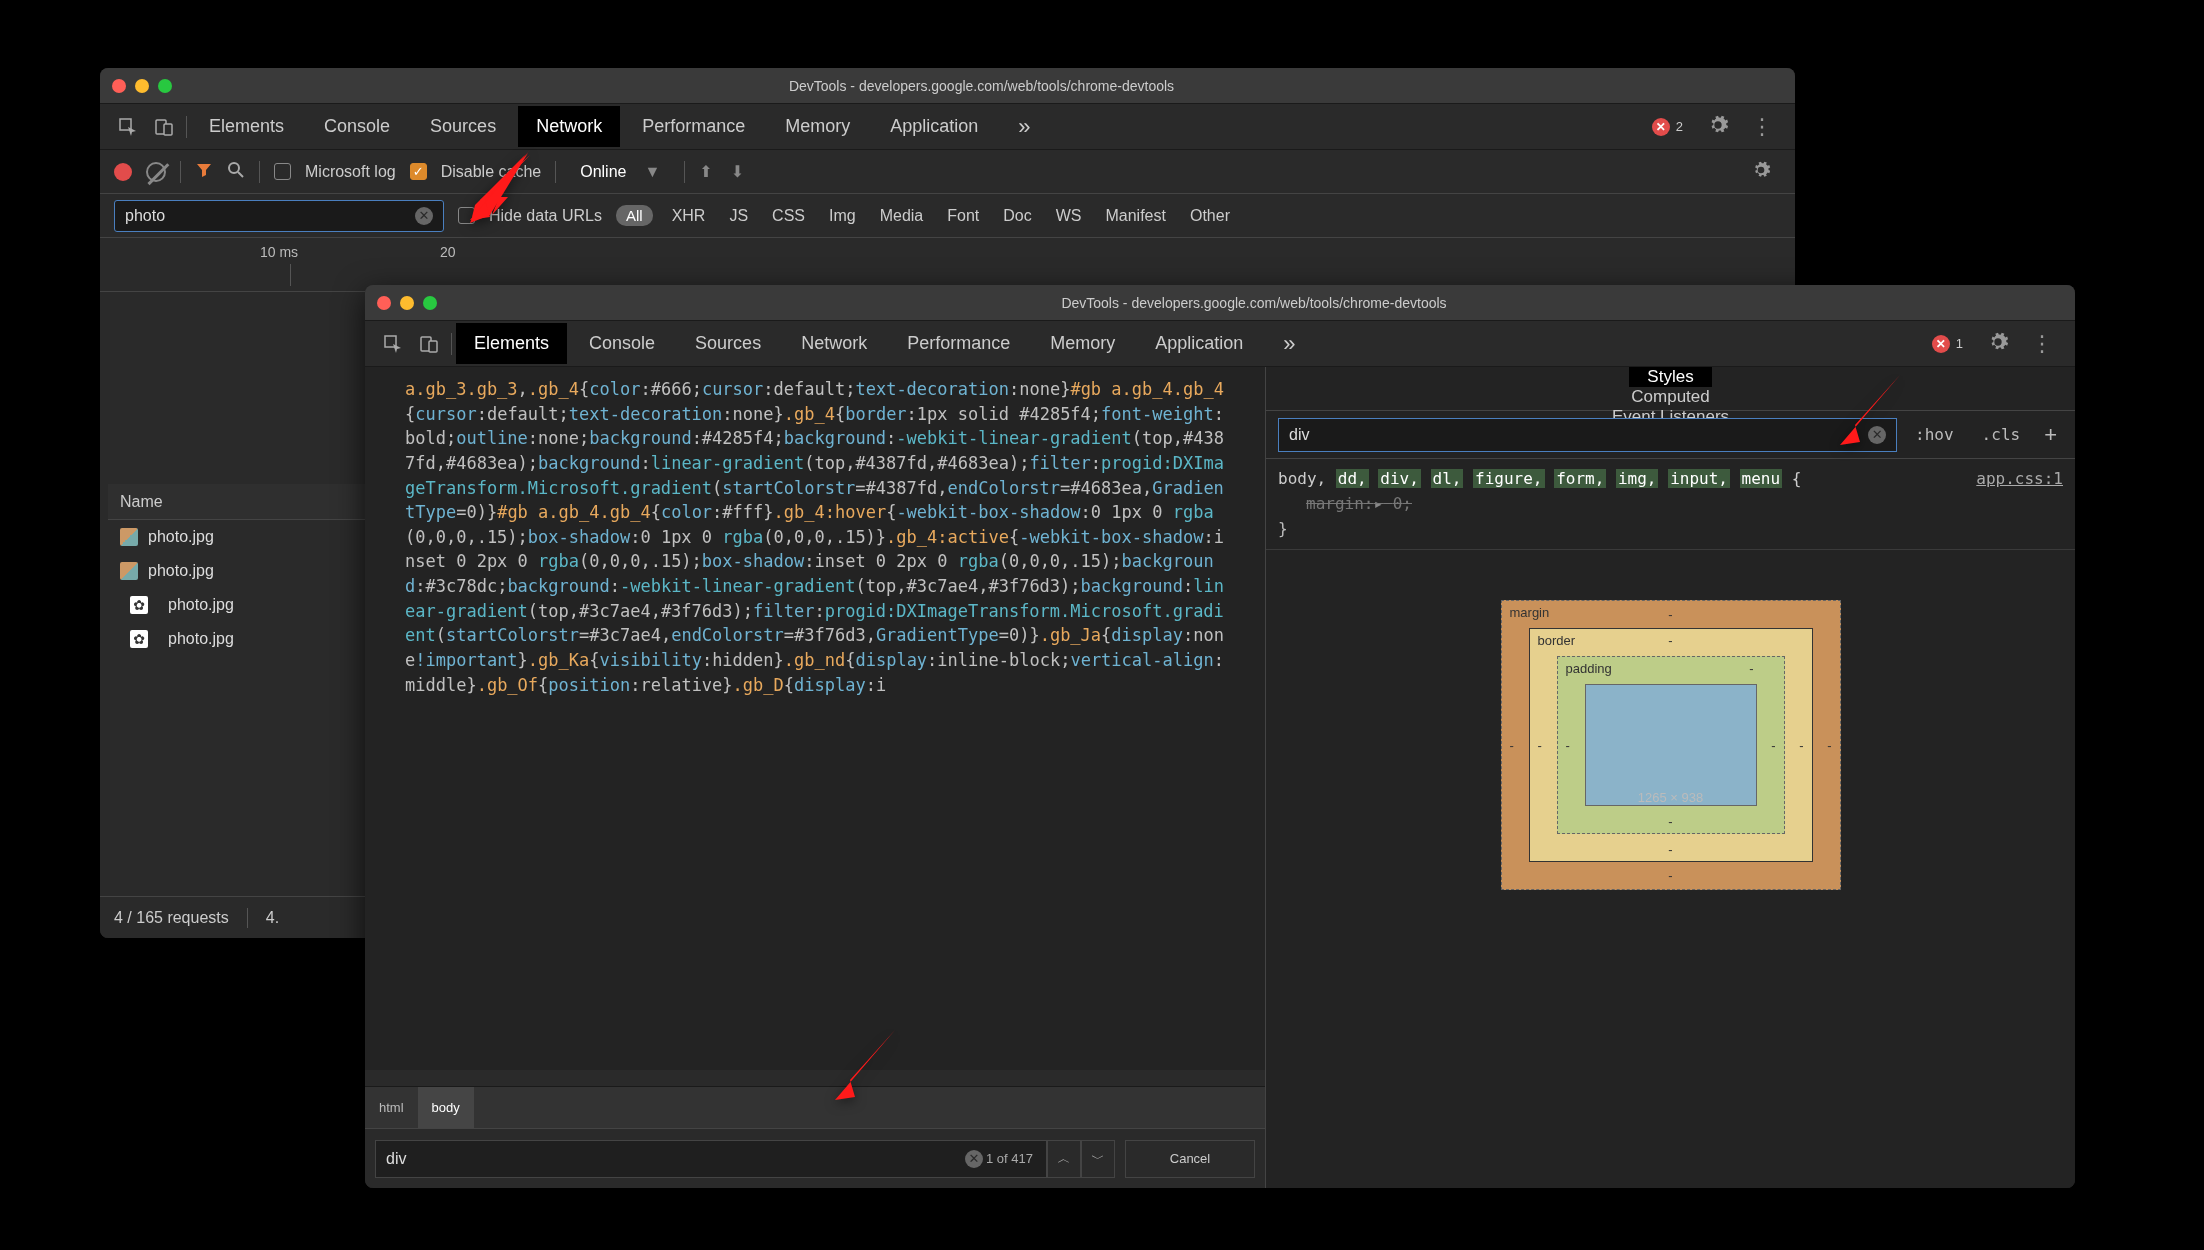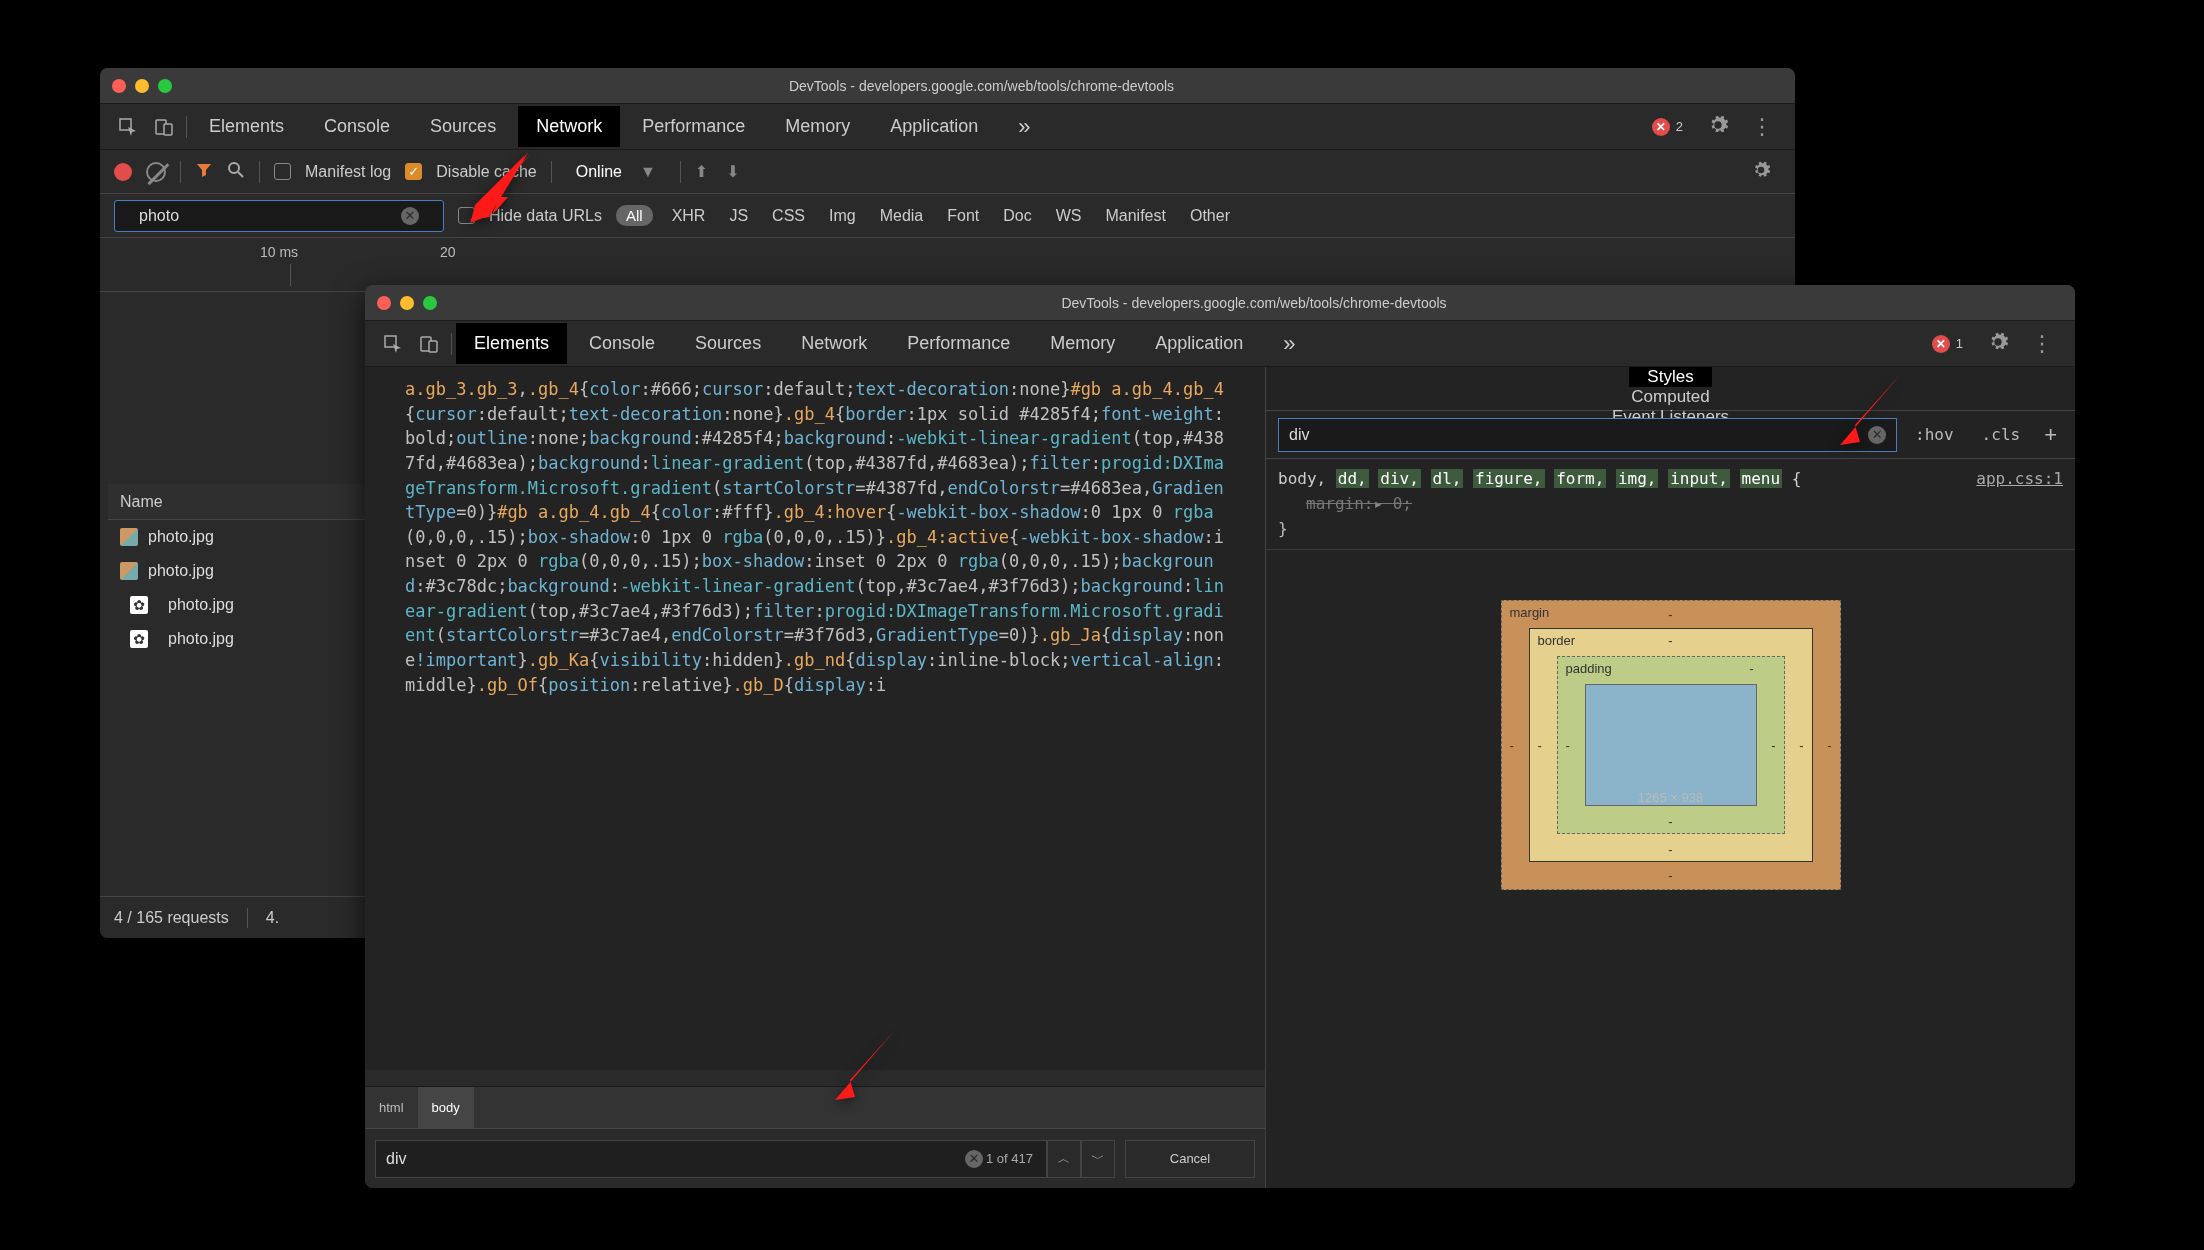--- a/index.html
+++ b/index.html
@@ -35,21 +35,21 @@
 .searchglass { color: #aaa; }
 .checkbox { width: 17px; height: 17px; border: 1.5px solid #888; border-radius: 3px; display: inline-flex; align-items: center; justify-content: center; flex-shrink: 0; }
 .checkbox.checked { background: #dd8a2b; border-color: #dd8a2b; color: #fff; font-size: 13px; }
 .toolbar-label { color: #ccc; }
 .select-online { color: #fff; padding: 4px 10px; display: flex; align-items: center; gap: 18px; }
 .caret-down { color: #888; }
 .updown { color: #888; display: flex; gap: 18px; }
 .divider { width: 1px; height: 22px; background: #555; }
 
 .filterbar { display: flex; align-items: center; height: 44px; background: #2a2a2a; padding: 0 14px; gap: 14px; border-bottom: 1px solid #444; font-size: 16px; }
-.filter-input { background: #1a1a1a; border: 1px solid #4a7fbf; color: #ddd; font-size: 16px; padding: 6px 24px; width: 330px; border-radius: 3px; display: flex; align-items: center; gap: 10px; }
+.filter-input { background: #1a1a1a; border: 1px solid #4a7fbf; color: #ddd; font-size: 16px; padding: 6px 10px; width: 330px; border-radius: 3px; display: flex; align-items: center; gap: 10px; }
 .filter-input input { flex: 1; background: none; border: none; color: #ddd; font-size: 16px; outline: none; }
 .clear-x { width: 18px; height: 18px; border-radius: 50%; background: #666; color: #2a2a2a; display: flex; align-items: center; justify-content: center; font-size: 13px; }
 .pill-all { background: #666; color: #fff; padding: 2px 10px; border-radius: 10px; font-size: 15px; }
 .filter-cat { color: #ccc; padding: 0 5px; }
 
 .cookies-row { display: flex; align-items: center; height: 40px; padding: 0 14px; gap: 10px; border-bottom: 1px solid #444; font-size: 16px; }
 
 .waterfall-header { height: 54px; background: #2a2a2a; border-bottom: 1px solid #444; position: relative; padding-top: 6px; }
 .wf-label { position: absolute; top: 6px; color: #bbb; font-size: 14px; }
 .wf-line { position: absolute; top: 26px; width: 1px; height: 22px; background: #555; }
@@ -167,21 +167,21 @@
     <div class="divider"></div>
     <div class="funnel"><svg width="18" height="18" viewBox="0 0 18 18">
           <path d="M2 3 h14 l-5 6 v5 l-4 2 v-7 z" fill="#e87b3a"></path>
         </svg></div>
     <div class="searchglass"><svg width="18" height="18" viewBox="0 0 18 18">
           <circle cx="7" cy="7" r="5" fill="none" stroke="#aaa" stroke-width="2"></circle>
           <line x1="11" y1="11" x2="16" y2="16" stroke="#aaa" stroke-width="2"></line>
         </svg></div>
     <div class="divider"></div>
     <div class="checkbox"></div>
-    <div class="toolbar-label">Manifest log</div>
+    <div class="toolbar-label">Microsoft log</div>
     <div class="checkbox checked">✓</div>
     <div class="toolbar-label">Disable cache</div>
     <div class="divider"></div>
     <div class="select-online">
       <span>Online</span>
       <span class="caret-down">▼</span>
     </div>
     <div class="divider"></div>
     <div class="updown">
       <span>⬆</span>

